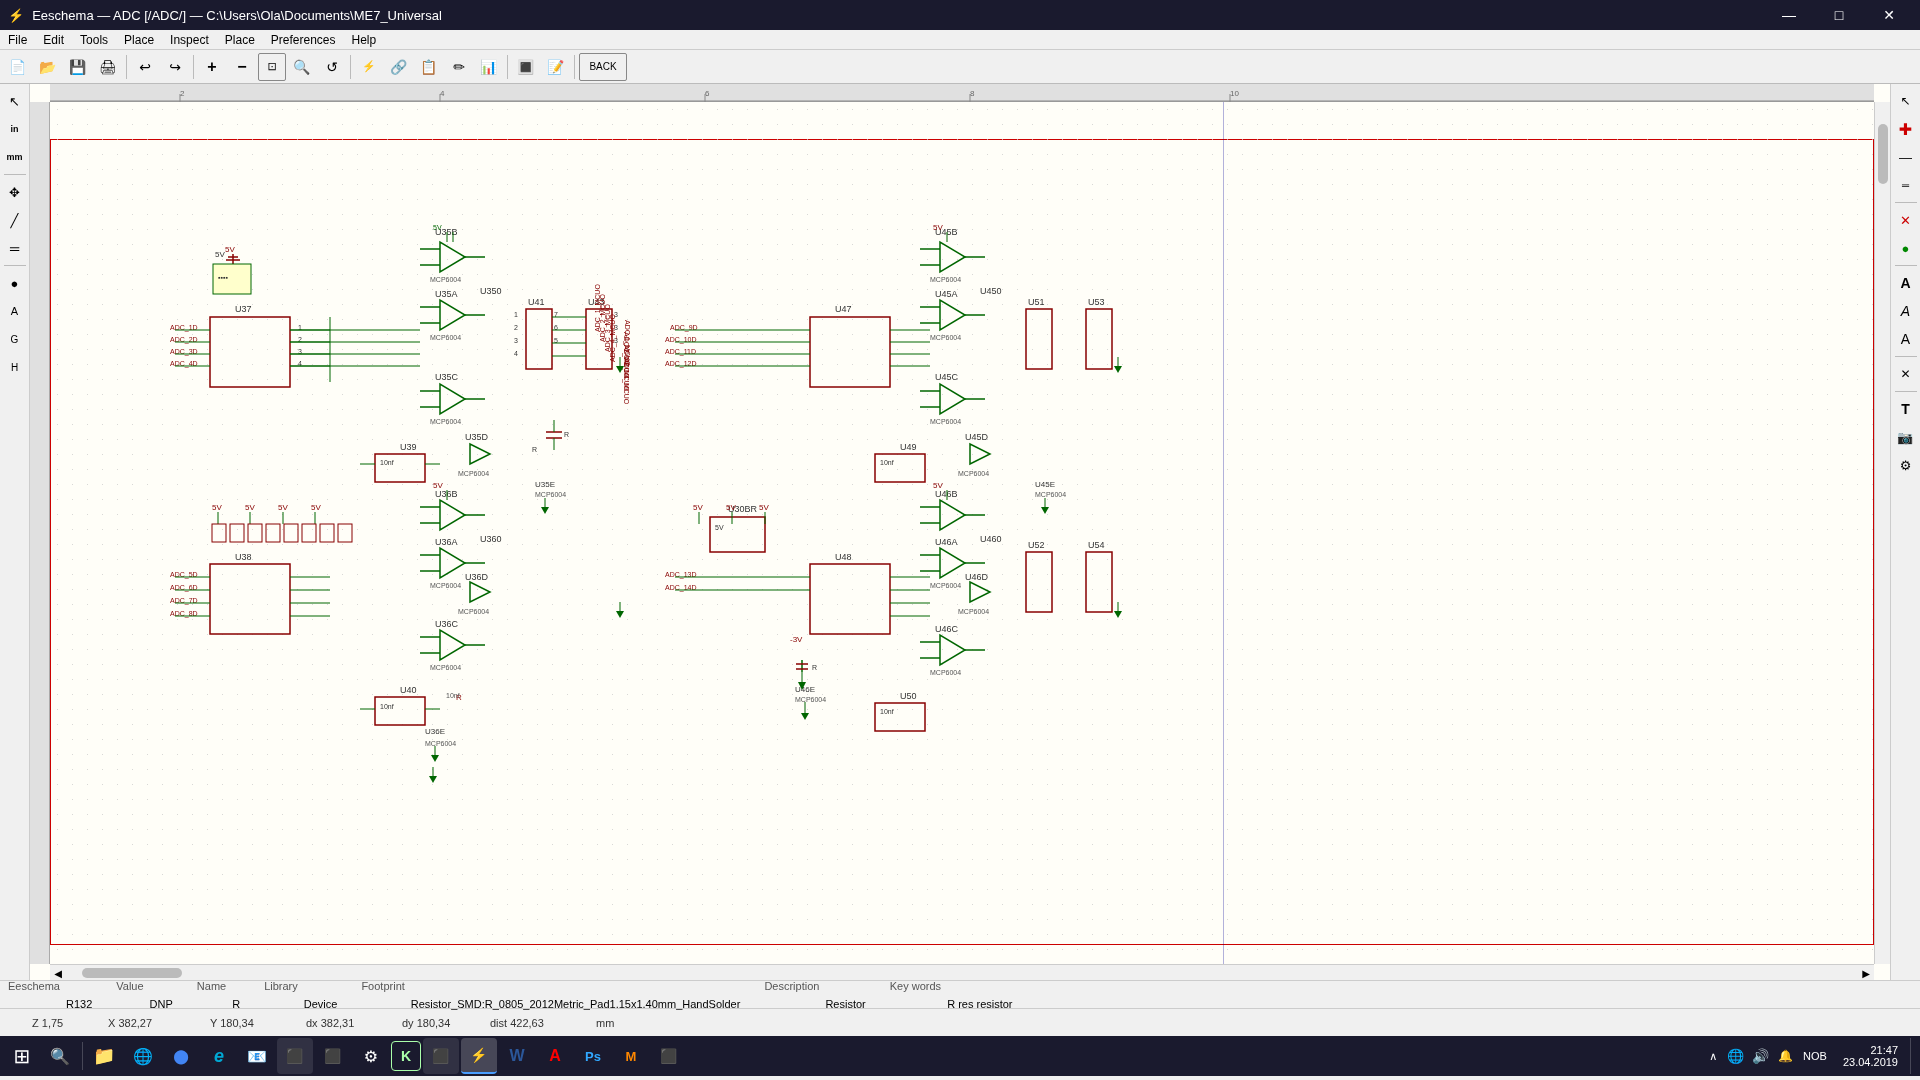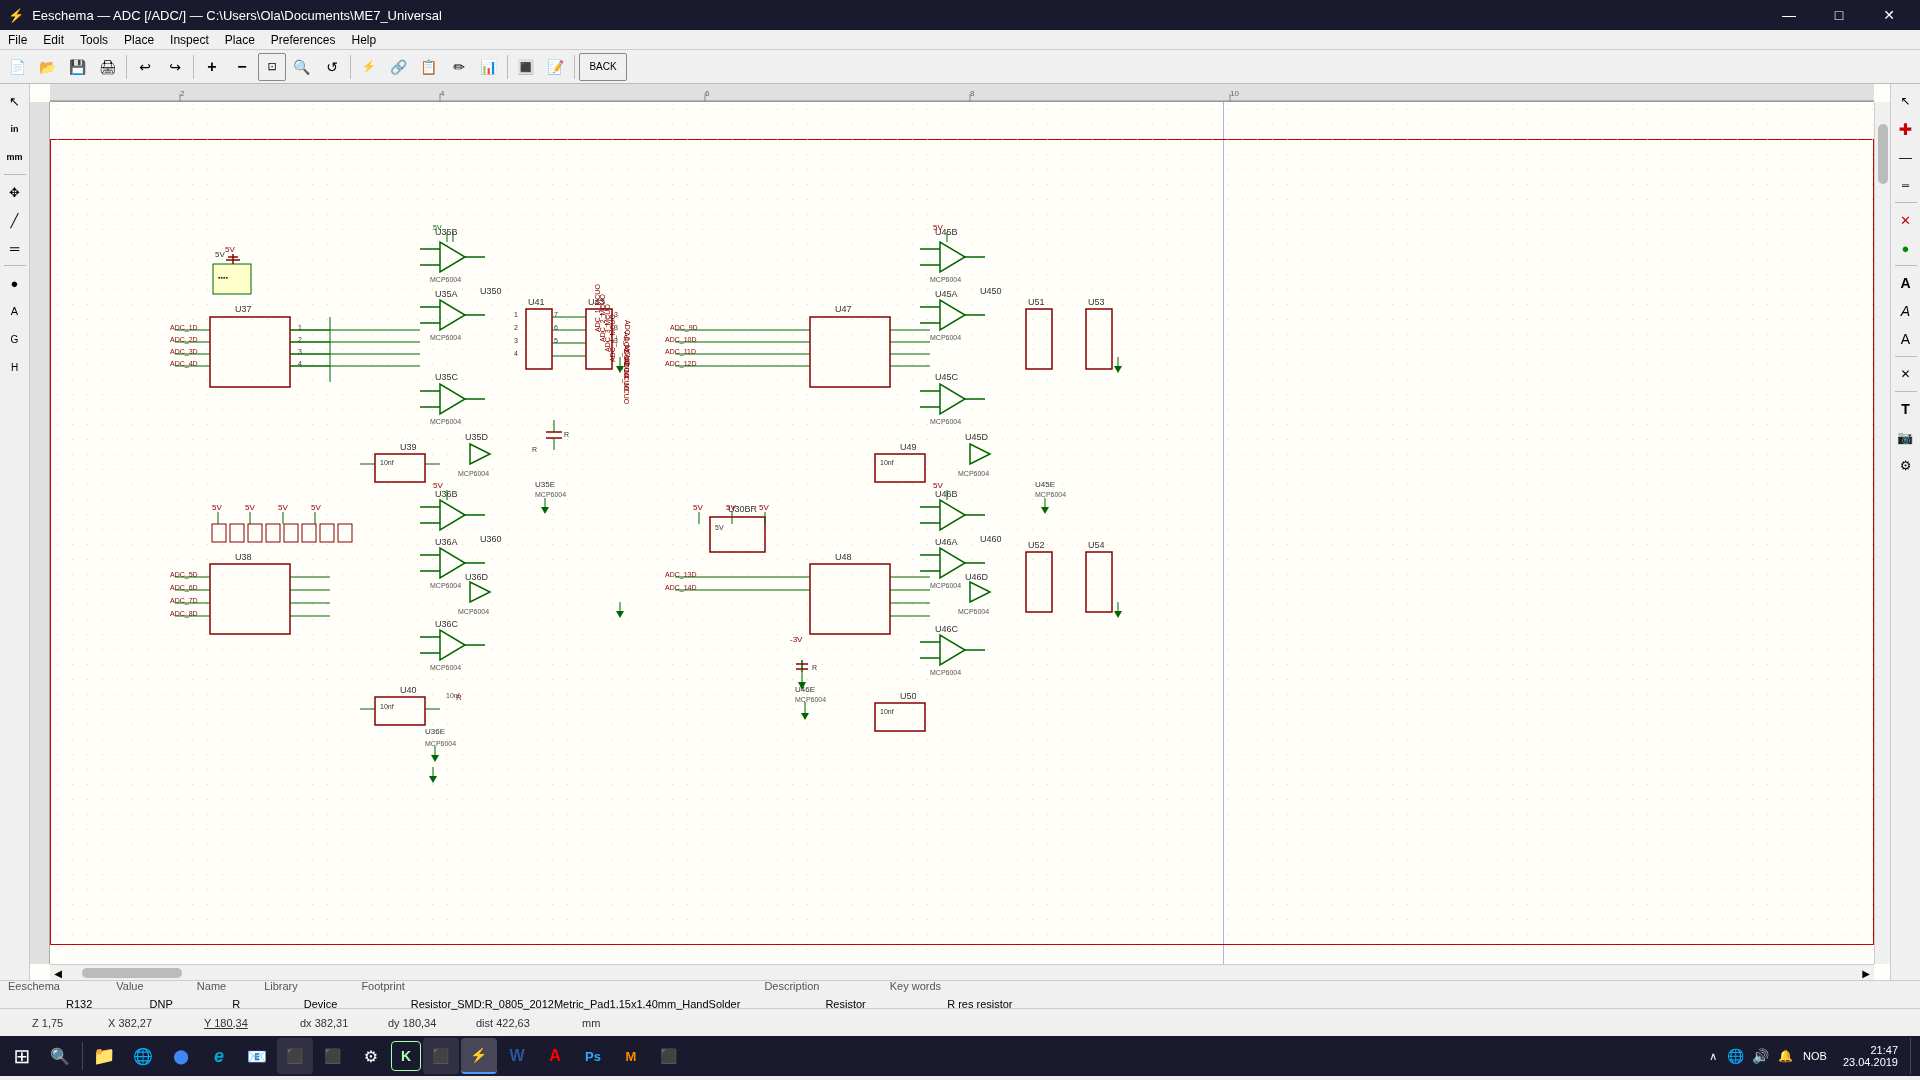--- a/index.html
+++ b/index.html
@@ -739,23 +739,23 @@
   </div>
   <div class="info-group">
     <span class="info-label">Key words</span>
     <span class="info-value">R res resistor</span>
   </div>
 </div>
 
 <div id="statusbar">
   <span style="margin-left:24px; min-width:60px;">Z 1,75</span>
   <span style="margin-left:16px; min-width:80px;">X 382,27</span>
-  <span style="margin-left:16px; min-width:80px;text-decoration:underline;">Y 180,34</span>
+  <span style="margin-left:22px; min-width:80px;">Y 180,34</span>
   <span style="margin-left:16px; min-width:80px;">dx 382,31</span>
-  <span style="margin-left:8px; min-width:80px;">dy 180,34</span>
+  <span style="margin-left:16px; min-width:80px;">dy 180,34</span>
   <span style="margin-left:8px; min-width:90px;">dist 422,63</span>
   <span style="margin-left:16px; min-width:30px;">mm</span>
 </div>
 
 <div id="taskbar">
   <div id="taskbar-left">
     <div class="task-btn" style="font-size:20px;">⊞</div>
     <div class="task-btn" style="font-size:16px;">🔍</div>
     <div class="task-sep-v"></div>
     <div class="task-btn" style="font-size:18px;">📁</div>

